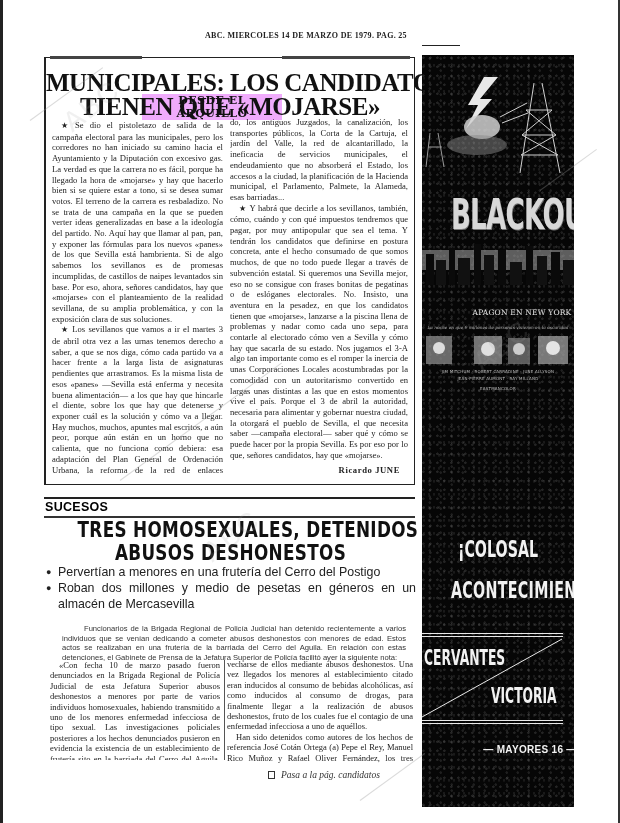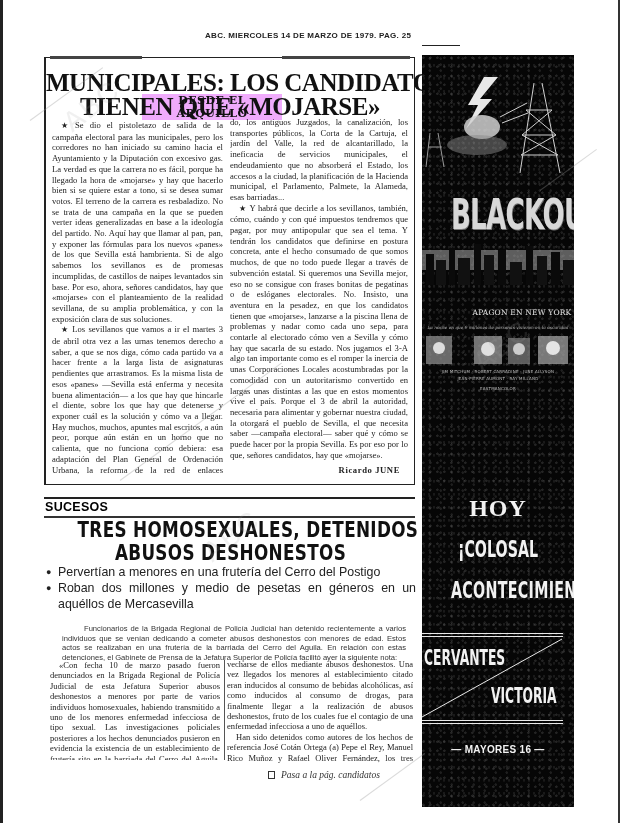--- a/index.html
+++ b/index.html
@@ -4,21 +4,21 @@
   <style>
     * { box-sizing: border-box; margin: 0; padding: 0; }
     html, body { width: 620px; height: 823px; background: #ffffff; overflow: hidden; }
     body { position: relative; font-family: "DejaVu Serif", serif; color: #111; }
 
     .page-edge-left { position: absolute; left: 0; top: 0; width: 3px; height: 823px; background: #222; }
     .page-edge-right { position: absolute; right: 0; top: 0; width: 2px; height: 823px; background: #333; }
 
     .folio {
       position: absolute; top: 31px; left: 205px; width: 240px;
-      font-family: Liberation Sans, sans-serif; font-size: 8px; font-weight: bold;
+      font-family: Liberation Serif, serif; font-size: 8px; font-weight: bold;
       letter-spacing: 0.3px; color: #222; white-space: nowrap;
     }
 
     
     .arquillo-box {
       position: absolute; left: 44px; top: 57px; width: 371px; height: 428px;
       border: 1px solid #222; border-left-width: 2px;
     }
     .section-rule {
       position: absolute; top: 56px; height: 3px; background: #444;
@@ -174,21 +174,21 @@
 <div class="headline-2">TRES HOMOSEXUALES, DETENIDOS POR</div>
 <div class="headline-2 headline-2b">ABUSOS DESHONESTOS</div>
 
 <div class="bullets">
   <div class="bullet">
     <span class="bullet-dot">●</span>
     <span class="bullet-text">Pervertían a menores en una frutería del Cerro del Postigo</span>
   </div>
   <div class="bullet">
     <span class="bullet-dot">●</span>
-    <span class="bullet-text">Roban dos millones y medio de pesetas en géneros en un aquéllos de Mercasevilla</span>
+    <span class="bullet-text">Roban dos millones y medio de pesetas en géneros en un almacén de Mercasevilla</span>
   </div>
 </div>
 
 <div class="lead">
   <p>Funcionarios de la Brigada Regional de Policía Judicial han detenido recientemente a varios individuos que se venían dedicando a cometer abusos deshonestos con menores de edad. Estos actos se realizaban en una frutería de la barriada del Cerro del Aguila. En relación con estas detenciones, el Gabinete de Prensa de la Jefatura Superior de Policía facilitó ayer la siguiente nota:</p>
 </div>
 
 <div class="col" style="left:50px; top:660px; width:170px; height:100px; overflow:hidden; font-size:8.5px; line-height:10.4px;">
   <p>«Con fecha 10 de marzo pasado fueron denunciados en la Brigada Regional de Policía Judicial de esta Jefatura Superior abusos deshonestos a menores por parte de varios individuos homosexuales, habiendo transmitido a uno de los menores enfermedad infecciosa de tipo sexual. Las investigaciones policiales posteriores a los hechos denunciados pusieron en evidencia la existencia de un establecimiento de frutería sito en la barriada del Cerro del Aguila, donde varios individuos homosexuales captaban a menores de edad a fin de que, mediante la exhibición y lectura de revistas pornográficas, apro- vecharse de ellos mediante abusos deshonestos. Una vez llegados los menores al establecimiento citado eran inducidos al consumo de bebidas alcohólicas, así como inducidos al consumo de drogas, para finalmente llegar a la realización de abusos deshonestos, fruto de los cuales fue el contagio de una enfermedad infecciosa a uno de aquéllos. Han sido detenidos como autores de los hechos de referencia José Cotán Ortega (a) Pepe el Rey, Manuel Rico Muñoz y Rafael Oliver Fernández, los tres homo-</p>
 </div>
@@ -258,33 +258,32 @@
       <rect x="112" y="0" width="30" height="28" fill="#a0a0a0" opacity="0.75"></rect>
       <circle cx="13" cy="12" r="6" fill="#ddd"></circle>
       <circle cx="62" cy="13" r="7" fill="#e0e0e0"></circle>
       <circle cx="93" cy="13" r="6" fill="#ccc"></circle>
       <circle cx="127" cy="12" r="7" fill="#e4e4e4"></circle>
     </svg>
     <div class="poster-credits" style="top:314px;">JIM MITCHUM · ROBERT CARRADINE · JUNE ALLYSON</div>
     <div class="poster-credits" style="top:321px;">JEAN-PIERRE AUMONT · RAY MILLAND</div>
     <div class="poster-credits" style="top:331px;">EASTMANCOLOR</div>
   </div>
-  <div class="ad-hoy" style="top:440px;">HOY</div>
   <div class="ad-colosal" style="top:481px;">¡COLOSAL</div>
   <div class="ad-aconte" style="top:522px;">ACONTECIMIENTO!</div>
   <div class="ad-line" style="top:578px;"></div>
   <div class="ad-line" style="top:581px;"></div>
   <svg style="position:absolute;left:0;top:582px;" width="142" height="82">
     <line x1="0" y1="80" x2="140" y2="2" stroke="#e8e8e8" stroke-width="1"></line>
   </svg>
   <div class="ad-cervantes" style="top:590px;">CERVANTES</div>
   <div class="ad-victoria" style="top:628px;">VICTORIA</div>
   <div class="ad-line" style="top:665px;"></div>
   <div class="ad-line" style="top:668px;"></div>
-  <div class="ad-mayores" style="top:689px;">— MAYORES 16 —</div>
+  <div class="ad-mayores" style="top:689px;margin-left:32px;">— MAYORES 16 —</div>
 </div>
 
 <div class="watermark" style="left:60px; top:90px;">ABC</div>
 <div class="watermark" style="left:200px; top:520px;">ABC</div>
 <div class="watermark" style="left:470px; top:330px;">ABC</div>
 <div class="watermark-line" style="left:30px; top:120px; width:90px; transform:rotate(-36deg);"></div>
 <div class="watermark-line" style="left:120px; top:480px; width:200px; transform:rotate(-36deg);"></div>
 <div class="watermark-line" style="left:540px; top:190px; width:70px; transform:rotate(-36deg);"></div>
 <div class="watermark-line" style="left:360px; top:800px; width:80px; transform:rotate(-36deg);"></div>
 

